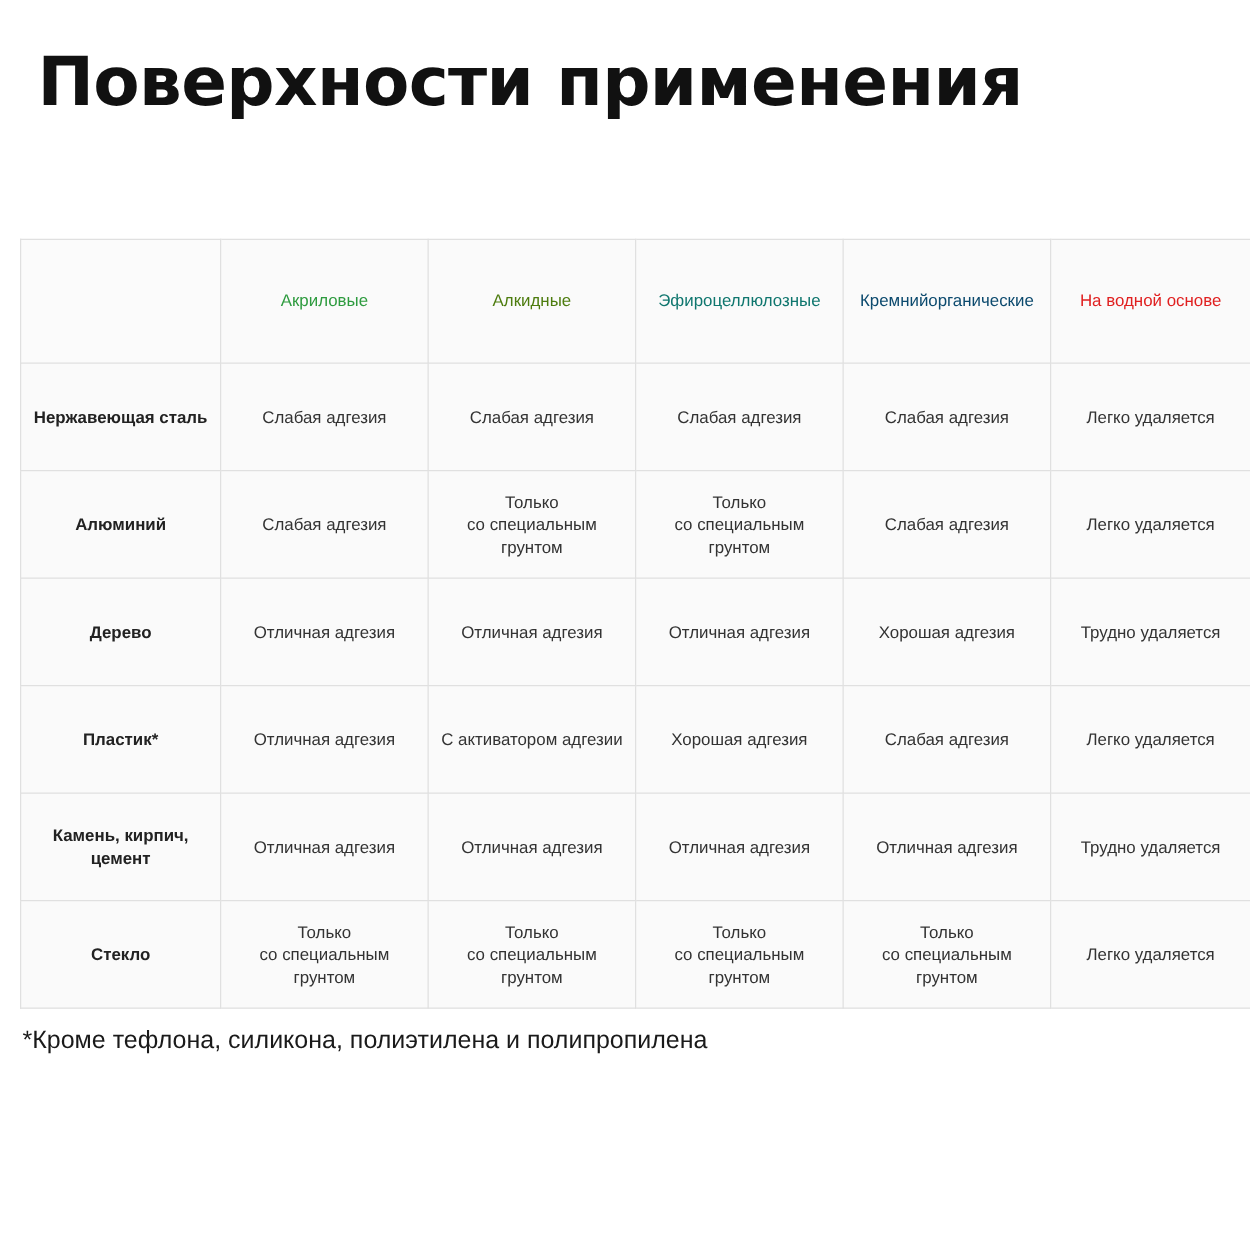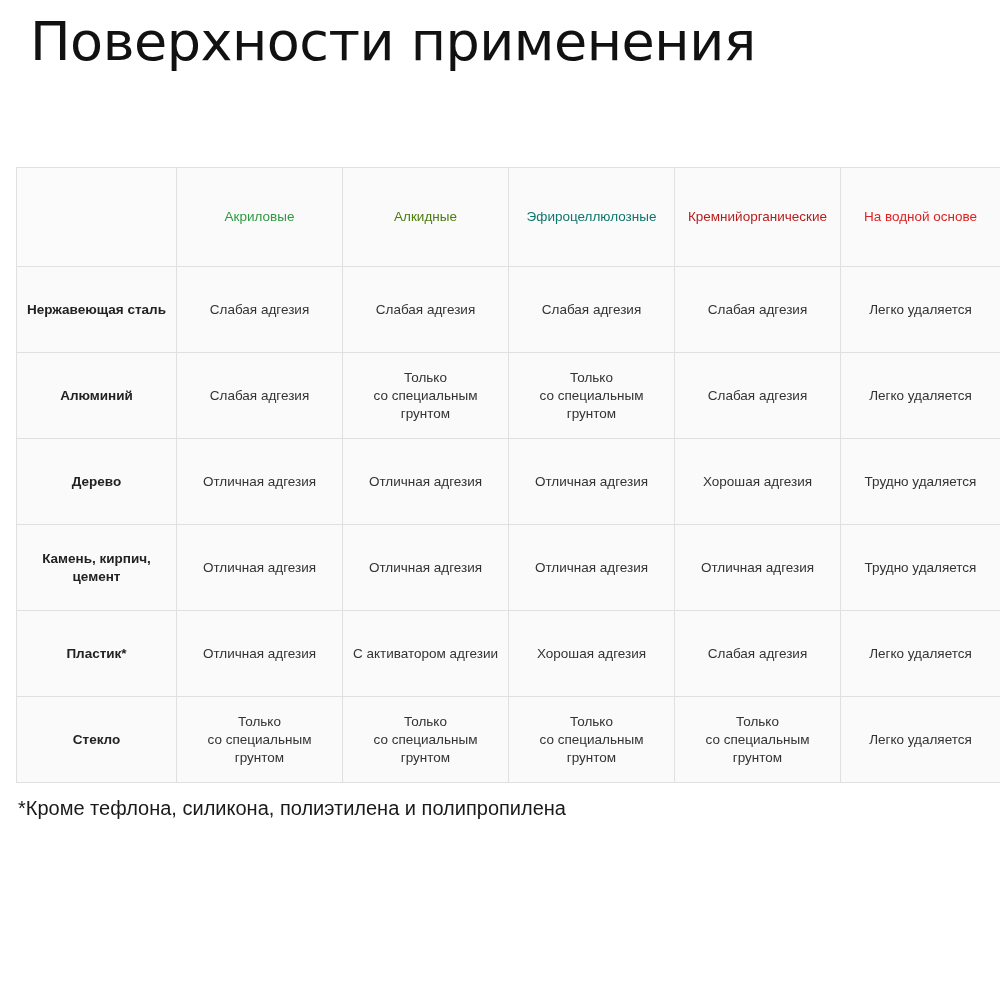--- a/index.html
+++ b/index.html
@@ -16,24 +16,24 @@
   }
   .page {
     width: 1000px;
     height: 1000px;
     position: relative;
     box-sizing: border-box;
     padding: 0 8px;
   }
   .title {
     font-size: 54px;
-    font-weight: 400;
+    font-weight: 700;
     line-height: 1.1;
     color: #111111;
-    margin: 12px 0 0 22px;
+    margin: 36px 0 0 22px;
     letter-spacing: -0.5px;
     font-family: "DejaVu Sans", sans-serif;
   }
   table.matrix {
     border-collapse: collapse;
     width: 984px;
     margin: 96px 0 0 8px;
     table-layout: fixed;
     padding-left: 40px;
   }
@@ -97,21 +97,21 @@
         <col class="c3">
         <col class="c4">
         <col class="c5">
     </colgroup>
     <thead>
       <tr>
         <th class="corner"></th>
         <th style="color: rgb(46, 155, 63);">Акриловые</th>
         <th style="color: #4d7c0f;">Алкидные</th>
         <th style="color: #0f766e;">Эфироцеллюлозные</th>
-        <th style="color: #b91c1c;">Кремнийорганические</th>
+        <th style="color: #0c4a6e;">Кремнийорганические</th>
         <th style="color: rgb(224, 32, 32);">На водной основе</th>
       </tr>
     </thead>
     <tbody>
         <tr>
           <th class="rowhead multi">Нержавеющая сталь</th>
           <td class="multi">Слабая адгезия</td>
           <td class="multi">Слабая адгезия</td>
           <td class="multi">Слабая адгезия</td>
           <td class="multi">Слабая адгезия</td>
@@ -131,35 +131,35 @@
         </tr>
         <tr>
           <th class="rowhead multi">Дерево</th>
           <td class="multi">Отличная адгезия</td>
           <td class="multi">Отличная адгезия</td>
           <td class="multi">Отличная адгезия</td>
           <td class="multi">Хорошая адгезия</td>
           <td class="multi">Трудно удаляется</td>
         </tr>
         <tr>
+          <th class="rowhead multi">Пластик*</th>
+          <td class="multi">Отличная адгезия</td>
+          <td class="multi">С активатором адгезии</td>
+          <td class="multi">Хорошая адгезия</td>
+          <td class="multi">Слабая адгезия</td>
+          <td class="multi">Легко удаляется</td>
+        </tr>
+        <tr>
           <th class="rowhead multi">Камень, кирпич,
 цемент</th>
           <td class="multi">Отличная адгезия</td>
           <td class="multi">Отличная адгезия</td>
           <td class="multi">Отличная адгезия</td>
           <td class="multi">Отличная адгезия</td>
           <td class="multi">Трудно удаляется</td>
-        </tr>
-        <tr>
-          <th class="rowhead multi">Пластик*</th>
-          <td class="multi">Отличная адгезия</td>
-          <td class="multi">С активатором адгезии</td>
-          <td class="multi">Хорошая адгезия</td>
-          <td class="multi">Слабая адгезия</td>
-          <td class="multi">Легко удаляется</td>
         </tr>
         <tr>
           <th class="rowhead multi">Стекло</th>
           <td class="multi">Только
 со специальным
 грунтом</td>
           <td class="multi">Только
 со специальным
 грунтом</td>
           <td class="multi">Только

